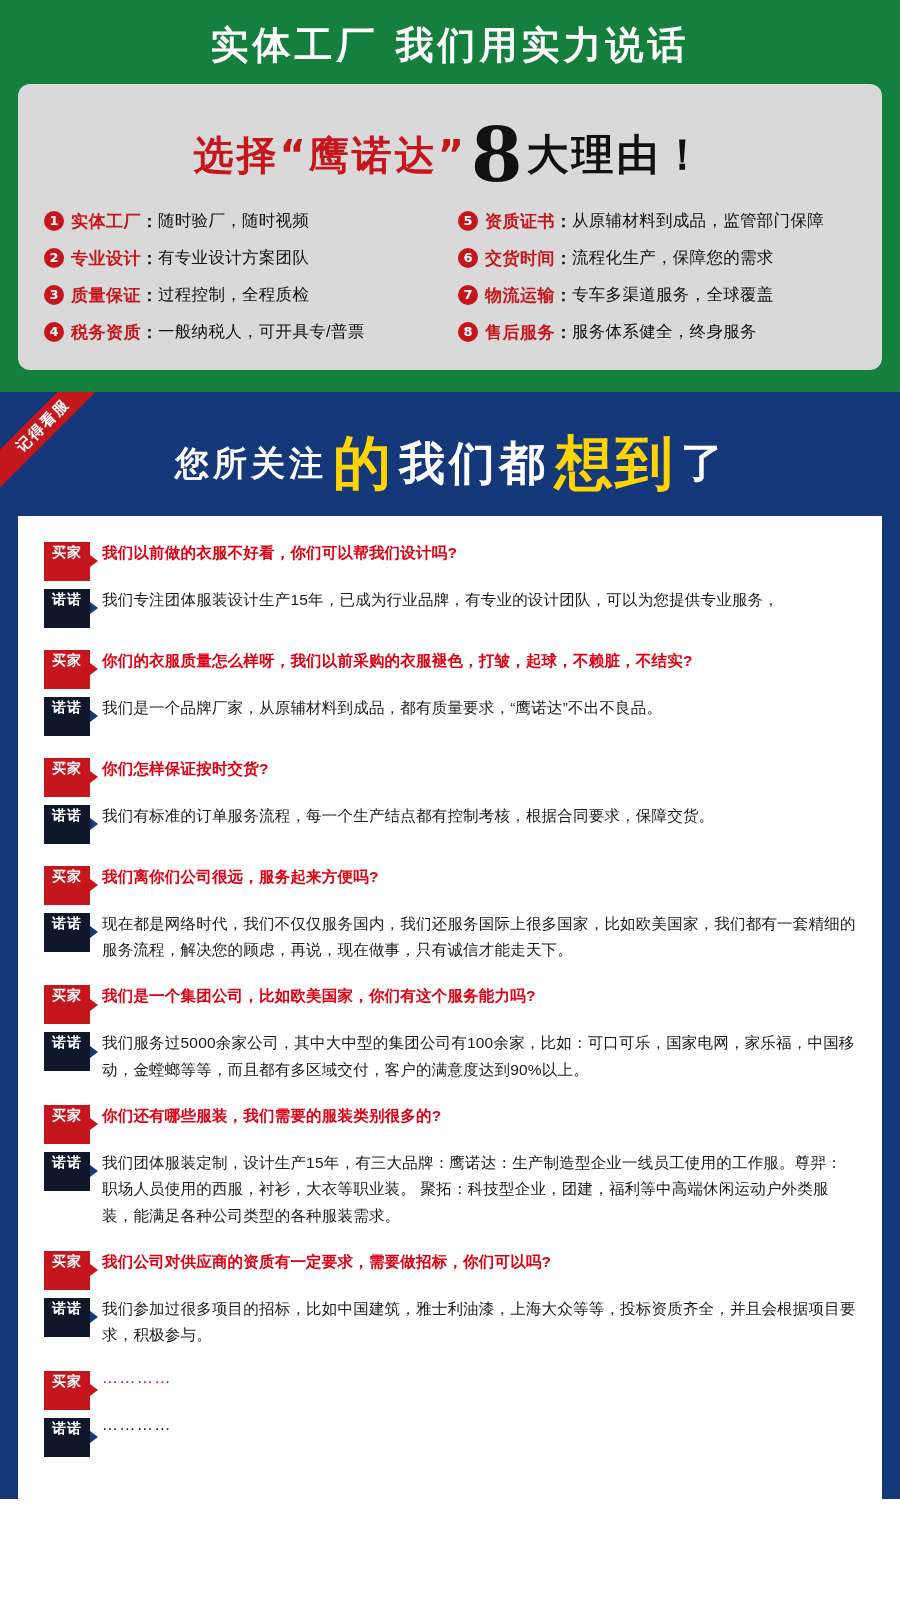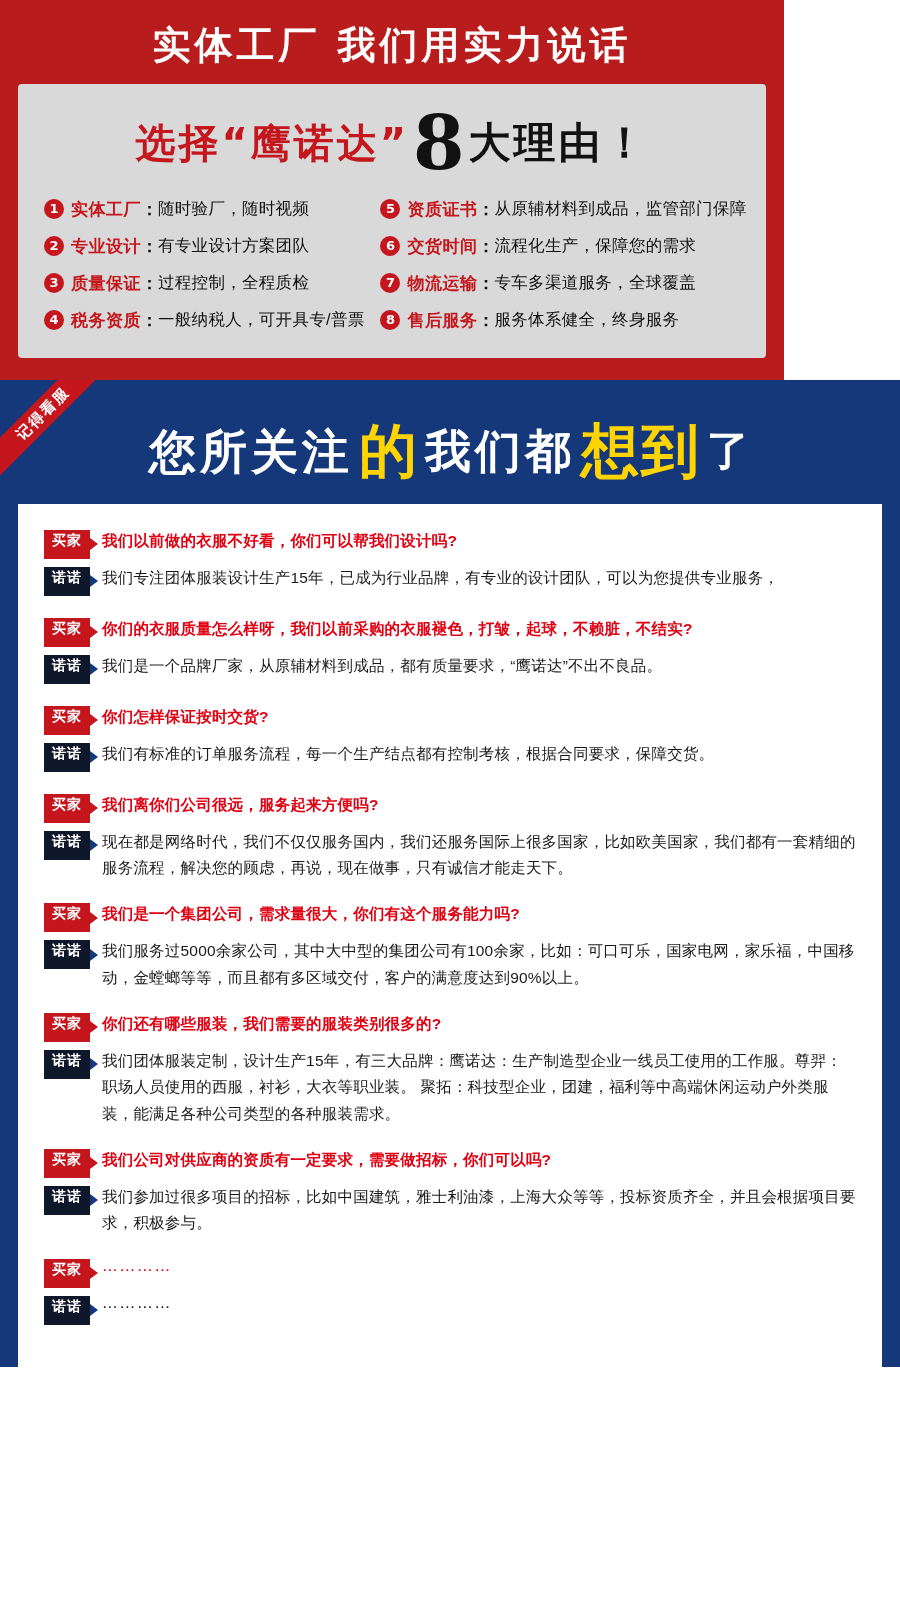--- a/index.html
+++ b/index.html
@@ -5,38 +5,38 @@
   * { box-sizing: border-box; margin: 0; padding: 0; }
   html, body {
     width: 900px;
     background: #fff;
     font-family: "Liberation Sans", "DejaVu Sans", sans-serif;
   }
   body { width: 900px; }
 
   
   .sec-reasons {
-    width: 784px;
-    background: #b91c1c;
+    width: 900px;
+    background: #15803d;
     padding: 18px 18px 22px 18px;
   }
   .reasons-head {
     text-align: center;
     color: #ffffff;
     font-size: 38px;
     font-weight: bold;
     letter-spacing: 4px;
     line-height: 1.25;
     padding: 4px 0 14px 0;
     font-family: "DejaVu Sans", "Liberation Sans", sans-serif;
   }
   .reasons-card {
     background: #d9d9d9;
-    border-radius: 4px;
-    padding: 16px 26px 26px 26px;
+    border-radius: 12px;
+    padding: 28px 26px 26px 26px;
   }
   .card-title {
     text-align: center;
     white-space: nowrap;
     padding: 6px 0 18px 0;
     line-height: 1;
   }
   .card-title .red {
     color: #c4161c;
     font-size: 40px;
@@ -125,21 +125,21 @@
     text-align: center;
     padding: 42px 0 24px 0;
     white-space: nowrap;
     line-height: 1;
   }
   .faq-head span {
     font-weight: bold;
     vertical-align: middle;
     font-family: "DejaVu Sans", "Liberation Sans", sans-serif;
   }
-  .fh-w { color: #ffffff; font-size: 47px; letter-spacing: 4px; }
+  .fh-w { color: #ffffff; font-size: 34px; letter-spacing: 4px; }
   .fh-y { color: #ffd400; font-size: 58px; letter-spacing: 2px; padding: 0 6px; }
   .fh-w2 { color: #ffffff; font-size: 46px; letter-spacing: 4px; }
   .fh-y2 { color: #ffd400; font-size: 58px; letter-spacing: 2px; padding: 0 6px; }
   .fh-w3 { color: #ffffff; font-size: 42px; letter-spacing: 2px; }
 
   .faq-card {
     background: #ffffff;
     padding: 24px 26px 22px 26px;
   }
   .qa-block { margin-bottom: 20px; }
@@ -150,21 +150,21 @@
   }
   .tag {
     flex: 0 0 auto;
     display: inline-block;
     width: 46px;
     text-align: center;
     color: #ffffff;
     font-size: 14px;
     font-weight: bold;
     letter-spacing: 1px;
-    padding: 2px 0 9px 0;
+    padding: 2px 0 19px 0;
     margin-right: 12px;
     margin-top: 2px;
     position: relative;
   }
   .tag::after {
     content: "";
     position: absolute;
     right: -8px; top: 50%;
     transform: translateY(-50%);
     border-top: 6px solid transparent;
@@ -308,21 +308,21 @@
       </div>
       <div class="qa-line">
         <span class="tag tag-a"><span>诺诺</span></span>
         <span class="qa-text a-text">现在都是网络时代，我们不仅仅服务国内，我们还服务国际上很多国家，比如欧美国家，我们都有一套精细的服务流程，解决您的顾虑，再说，现在做事，只有诚信才能走天下。</span>
       </div>
     </div>
 
     <div class="qa-block">
       <div class="qa-line">
         <span class="tag tag-q"><span>买家</span></span>
-        <span class="qa-text q-text">我们是一个集团公司，需求量很大，你们有这个服务能力吗?</span>
+        <span class="qa-text q-text">我们是一个集团公司，比如欧美国家，你们有这个服务能力吗?</span>
       </div>
       <div class="qa-line">
         <span class="tag tag-a"><span>诺诺</span></span>
         <span class="qa-text a-text">我们服务过5000余家公司，其中大中型的集团公司有100余家，比如：可口可乐，国家电网，家乐福，中国移动，金螳螂等等，而且都有多区域交付，客户的满意度达到90%以上。</span>
       </div>
     </div>
 
     <div class="qa-block">
       <div class="qa-line">
         <span class="tag tag-q"><span>买家</span></span>

